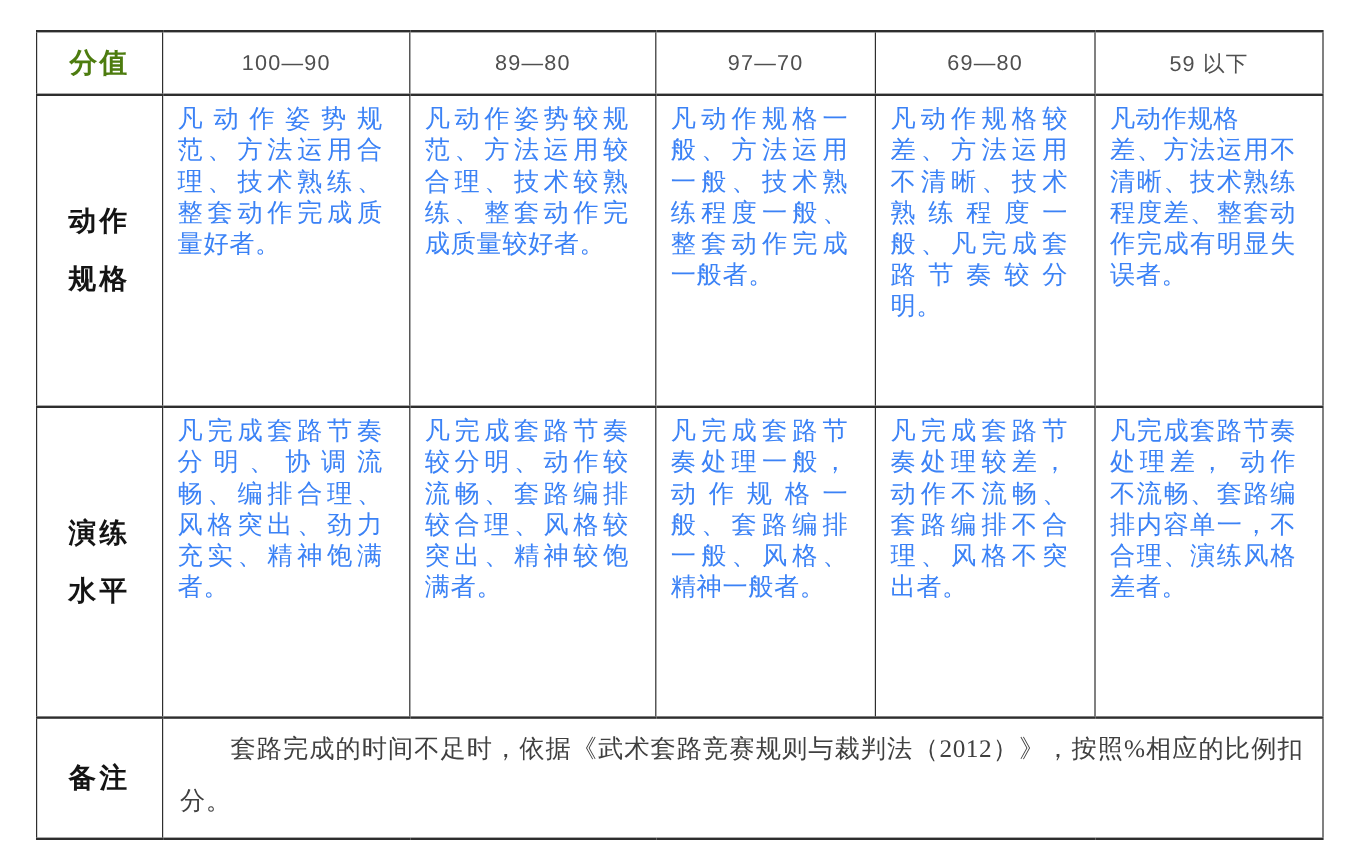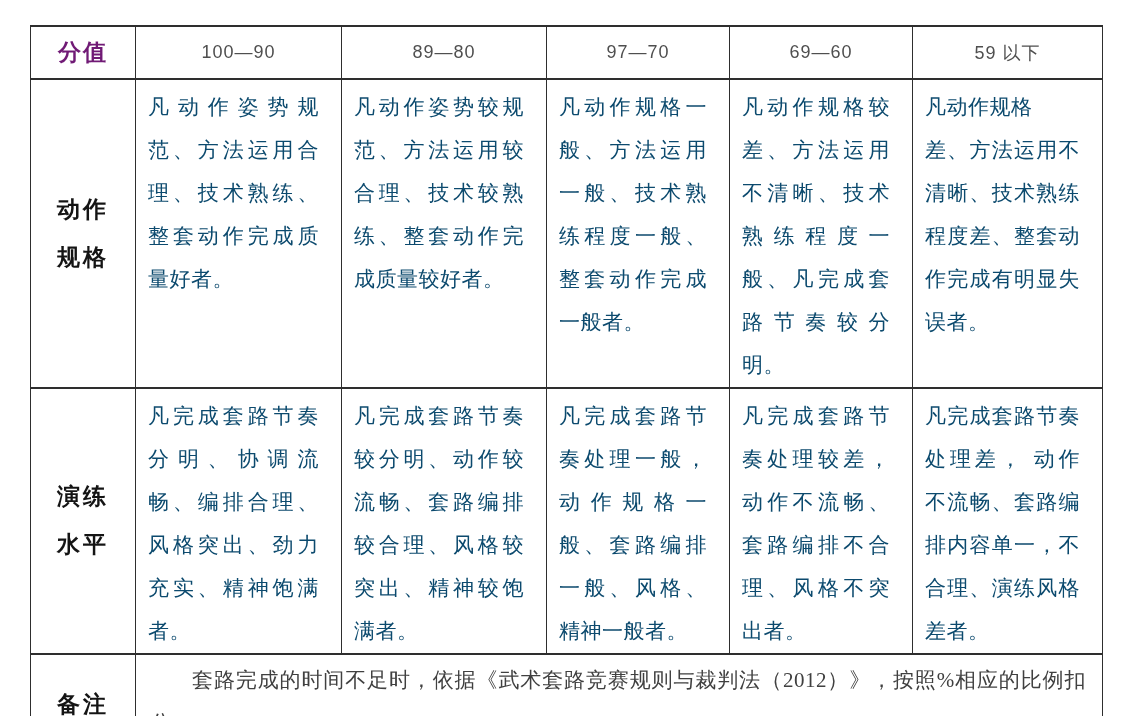--- a/index.html
+++ b/index.html
@@ -32,21 +32,21 @@
     border-top-width: 2px;
     border-bottom-width: 2px;
     box-sizing: border-box;
     overflow: hidden;
   }
   
   tr.header-row { height: 53px; }
   th.corner-label {
     font-size: 23px;
     font-weight: bold;
-    color: #701a75;
+    color: #4d7c0f;
     letter-spacing: 2px;
     text-align: center;
     vertical-align: middle;
   }
   th.range-cell {
     font-family: "Liberation Sans", "DejaVu Sans", sans-serif;
     font-weight: normal;
     font-size: 18px;
     color: #4f4f4f;
     letter-spacing: 1px;
@@ -63,22 +63,22 @@
     letter-spacing: 3px;
     line-height: 48px;
     text-align: center;
     vertical-align: middle;
     white-space: pre-line;
   }
   td.desc-cell {
     vertical-align: top;
     padding: 6px 22px 0 12px;
     font-size: 21px;
-    line-height: 43px;
-    color: #0c4a6e;
+    line-height: 26px;
+    color: #3b82f6;
     letter-spacing: 0.5px;
     text-align: justify;
     white-space: pre-wrap;
   }
   
   tr.row-remark { height: 101px; margin-top: 48px; }
   td.remark-cell {
     vertical-align: middle;
     padding: 0 16px 5px 14px;
     font-size: 21px;
@@ -102,21 +102,21 @@
       <col style="width:183px">
       <col style="width:190px">
     </colgroup>
 
     <tbody>
         <tr class="header-row">
       <th class="corner-label">分值</th>
       <th class="range-cell">100—90</th>
       <th class="range-cell">89—80</th>
       <th class="range-cell">97—70</th>
-      <th class="range-cell">69—60</th>
+      <th class="range-cell">69—80</th>
       <th class="range-cell">59 以下</th>
     </tr>
 
     <tr class="row-spec">
       <th class="side-label">动作
 规格</th>
       <td class="desc-cell">凡动作姿势规范、方法运用合理、技术熟练、整套动作完成质量好者。</td>
       <td class="desc-cell">凡动作姿势较规范、方法运用较合理、技术较熟练、整套动作完成质量较好者。</td>
       <td class="desc-cell">凡动作规格一般、方法运用一般、技术熟练程度一般、整套动作完成一般者。</td>
       <td class="desc-cell">凡动作规格较差、方法运用不清晰、技术熟练程度一般、凡完成套路节奏较分明。</td>

